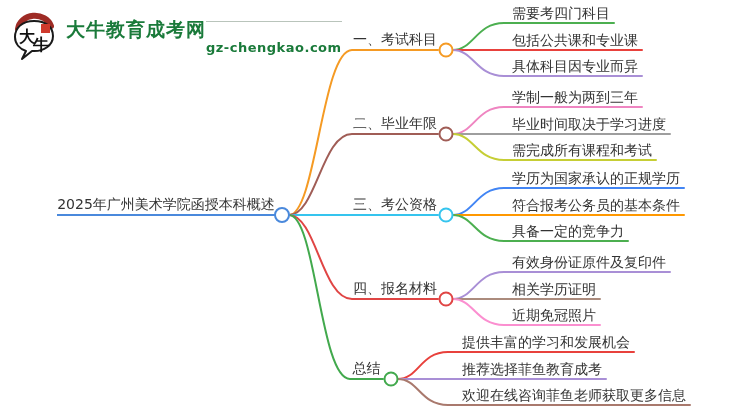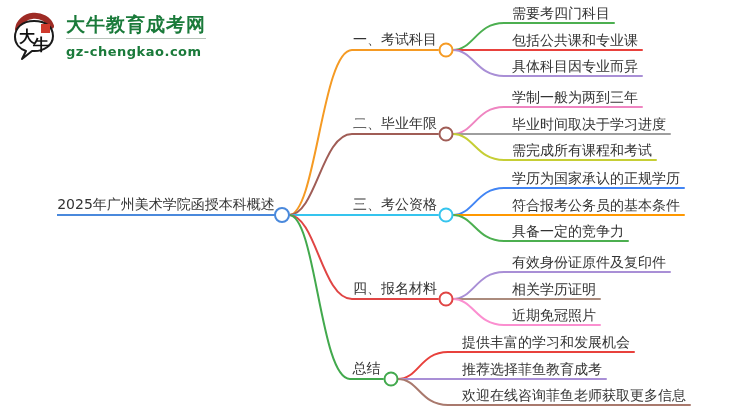--- a/index.html
+++ b/index.html
@@ -3,24 +3,24 @@
 <meta charset="utf-8">
 <style>
   html,body{margin:0;padding:0;background:#ffffff;}
   body{width:750px;height:410px;overflow:hidden;
        font-family:"DejaVu Sans","Liberation Sans",sans-serif;}
   #stage{position:relative;width:750px;height:410px;background:#fff;}
 
   
   .logo{position:absolute;left:10px;top:12px;display:flex;align-items:center;gap:8px;}
   .logo-bubble{width:48px;height:50px;flex:0 0 auto;}
-  .logo-textcol{display:flex;flex-direction:column;}
+  .logo-textcol{display:flex;flex-direction:row;}
   .brand{font-size:19px;font-weight:bold;color:#1a7a3a;letter-spacing:1px;line-height:1.15;}
   .domain{font-size:13px;font-weight:bold;color:#1a7a3a;letter-spacing:0.5px;
-          border-top:1px solid #b9c4bb;margin-top:2px;padding-top:5px;line-height:1.2;}
+          border-top:1px solid #b9c4bb;margin-top:2px;padding-top:18px;line-height:1.2;}
 
   
   #mindmap-svg{position:absolute;left:0;top:0;}
   #mindmap-svg text{font-family:"DejaVu Sans","Liberation Sans",sans-serif;fill:#333;cursor:default;}
   .node-label{font-size:14px;}
   .root-label{font-size:14px;}
 </style>
 </head>
 <body>
 

